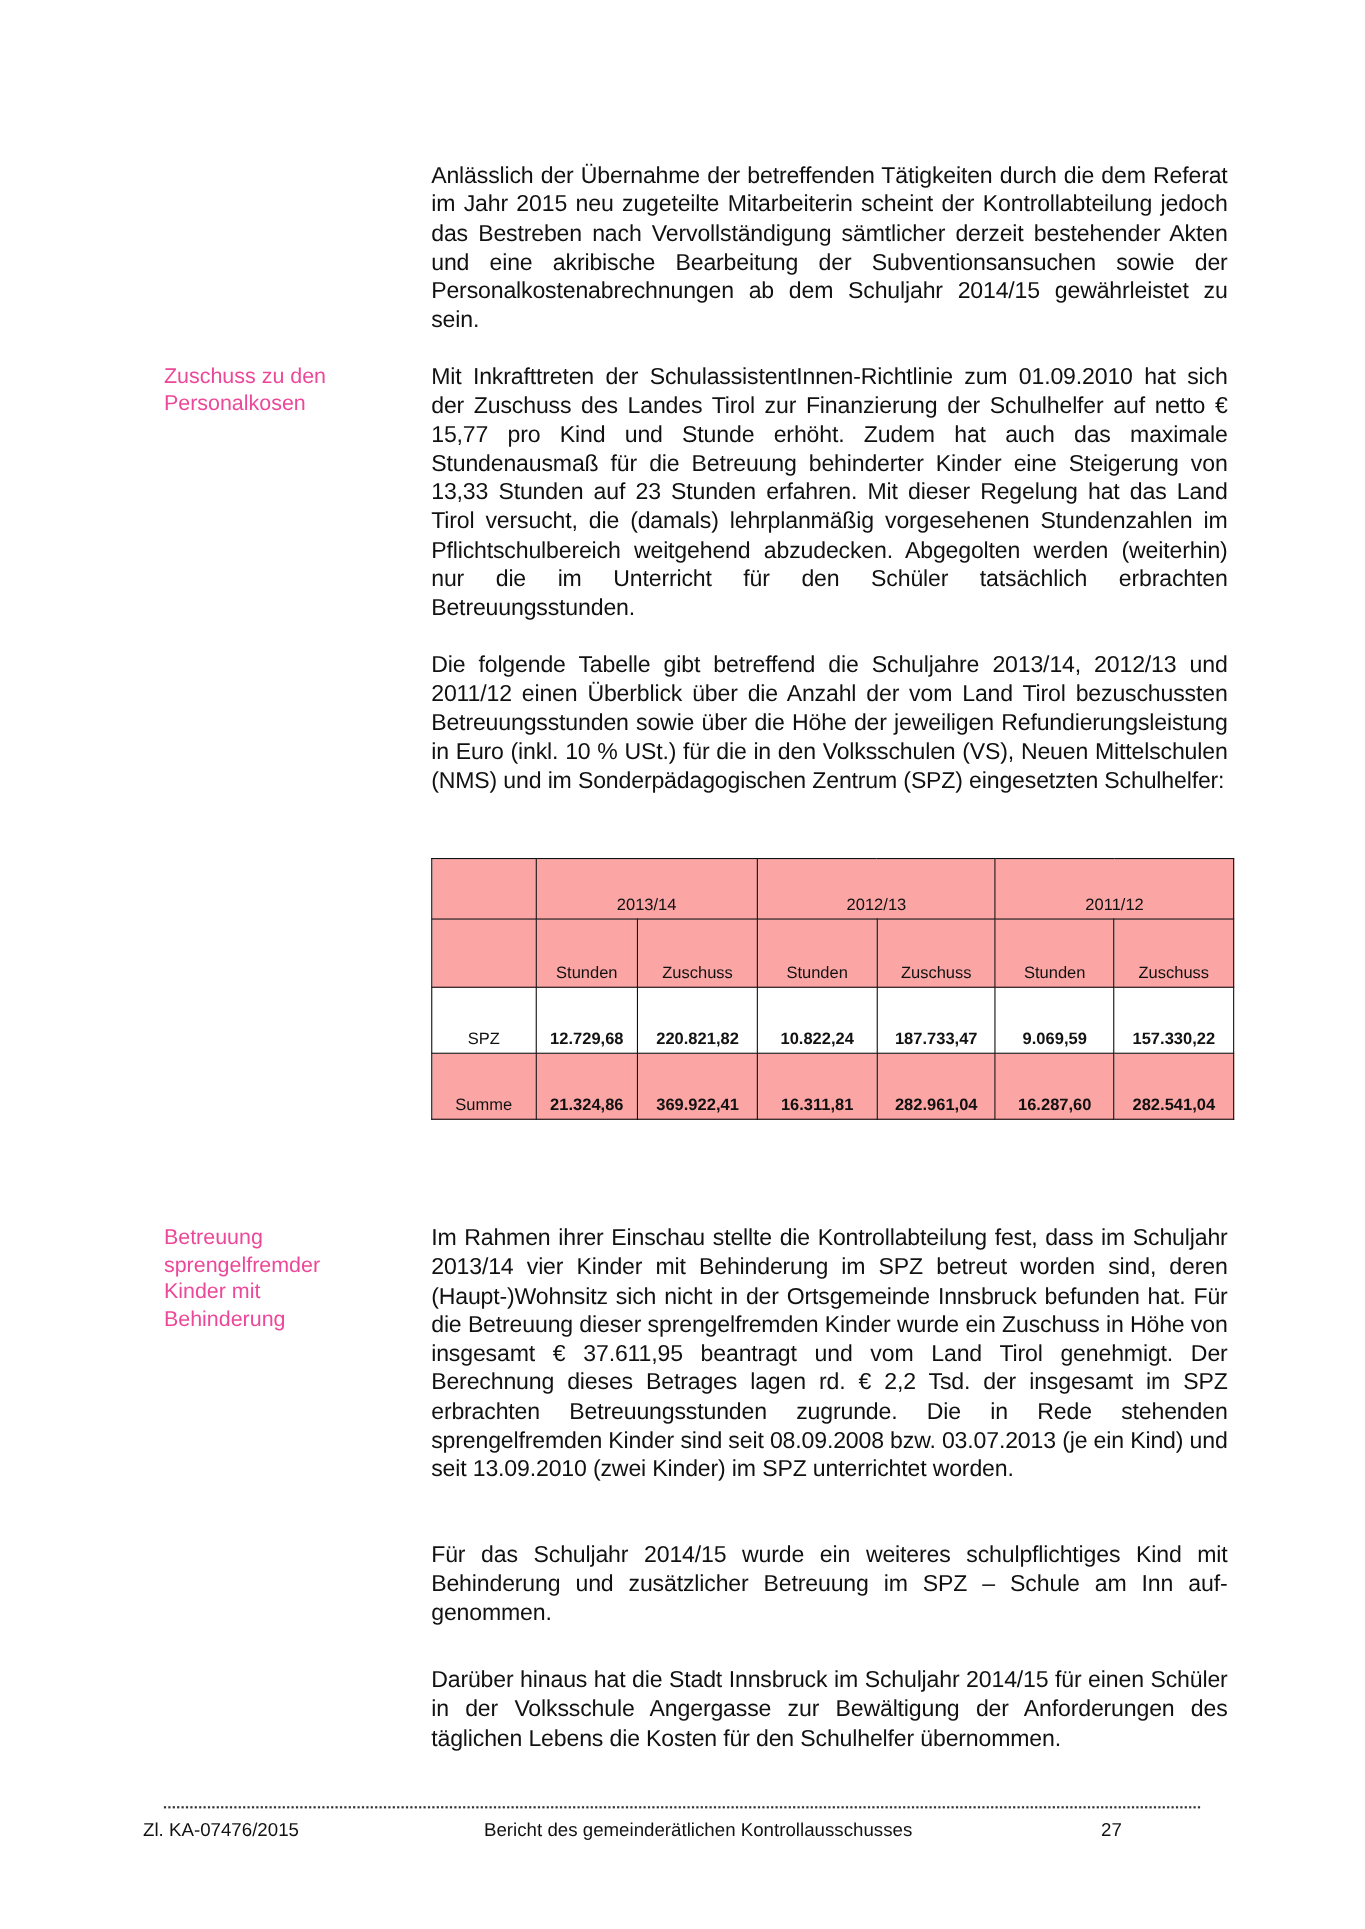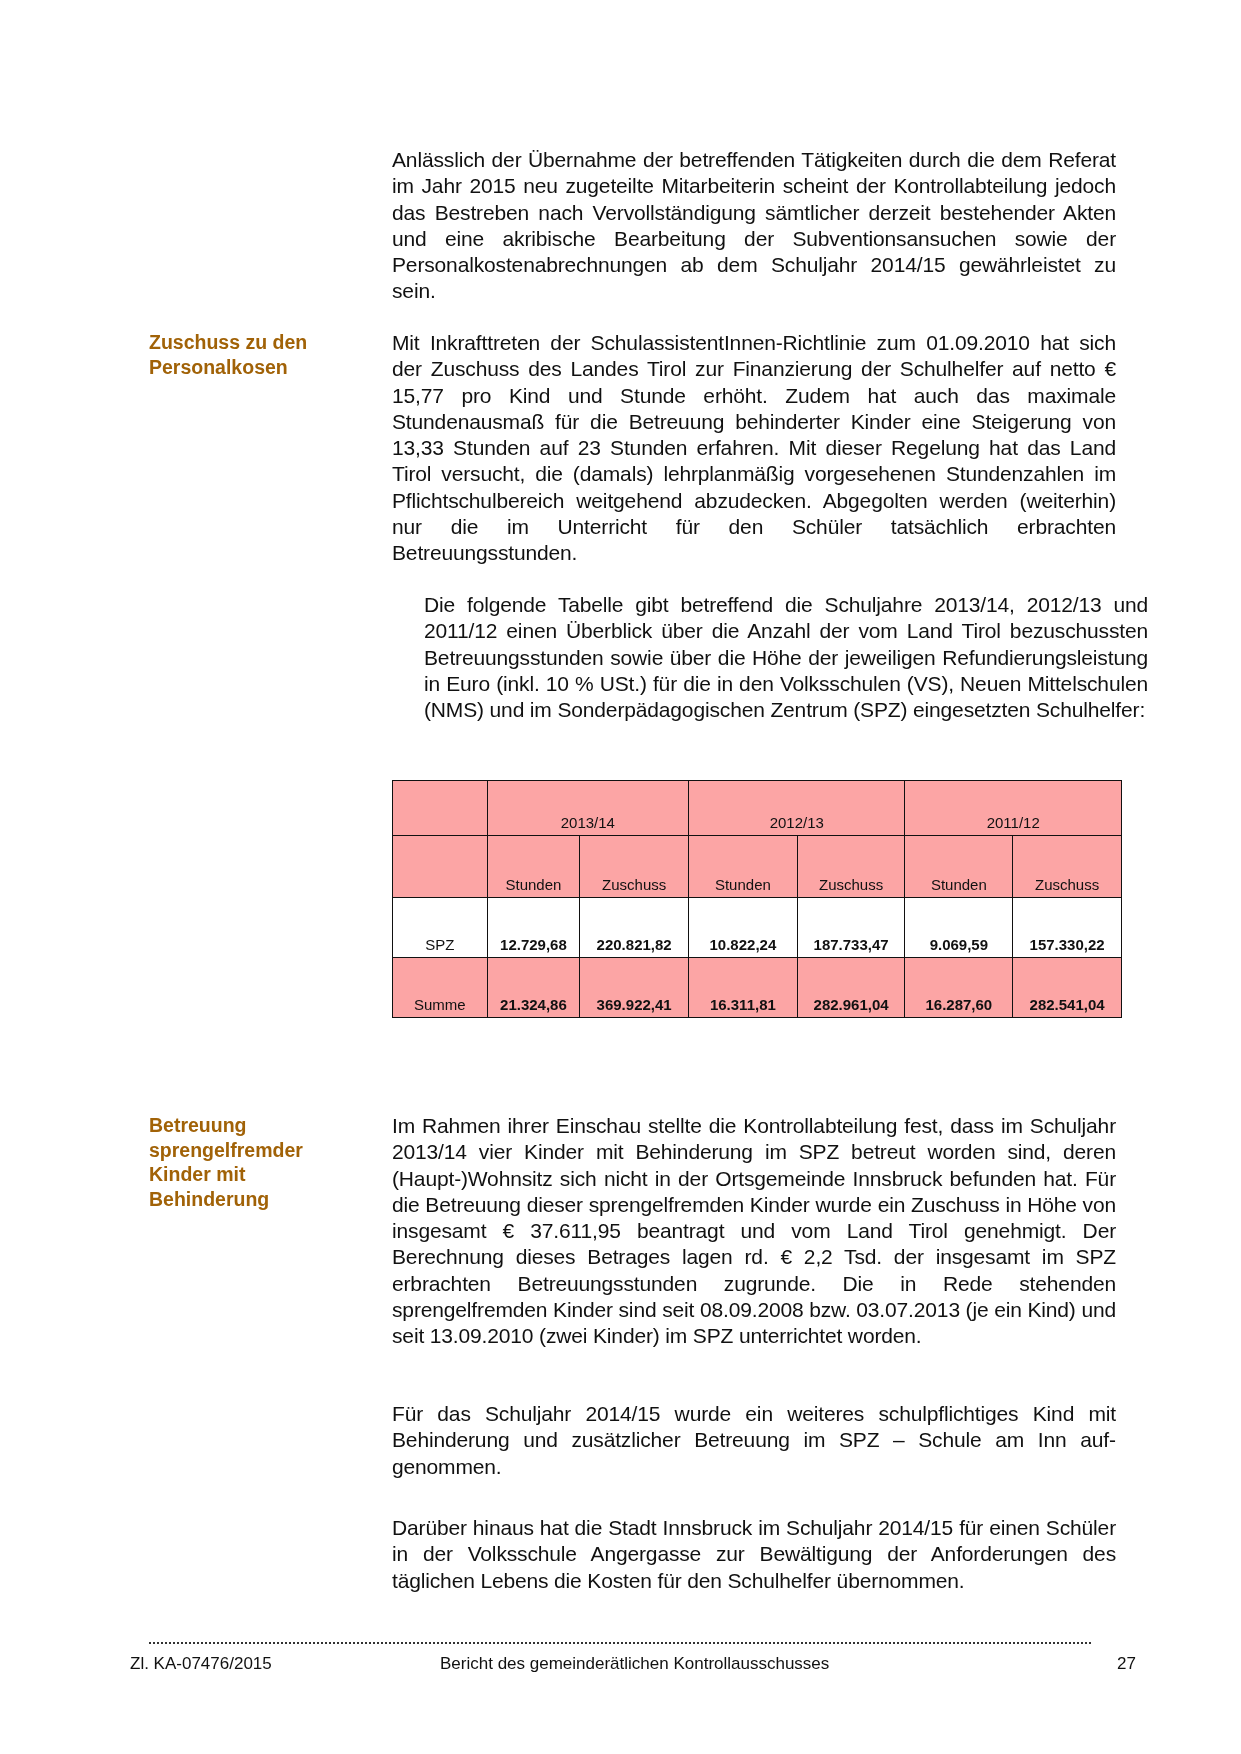--- a/index.html
+++ b/index.html
@@ -17,24 +17,23 @@
     }
     .page {
       position: absolute;
       left: 0; top: 0;
       width: 1032px; height: 1754px;
     }
     .margin-note {
       position: absolute;
       left: 149px;
       width: 230px;
-      color: #a16207;
+      color: #ec4899;
       font-size: 19.5px;
       line-height: 24.5px;
-      font-weight: bold;
     }
     .body-text {
       position: absolute;
       left: 392px;
       width: 724px;
       font-size: 21px;
       line-height: 26.3px;
       text-align: justify;
       letter-spacing: -0.15px;
       hyphens: manual;
@@ -86,21 +85,21 @@
 
   <div class="body-text" style="top:147px;">
     <p class="para">Anlässlich der Übernahme der betreffenden Tätigkeiten durch die dem Referat im Jahr 2015 neu zugeteilte Mitarbeiterin scheint der Kon­trollabteilung jedoch das Bestreben nach Vervollständigung sämtlicher derzeit bestehender Akten und eine akribische Bearbeitung der Sub­ventionsansuchen sowie der Personalkostenabrechnungen ab dem Schuljahr 2014/15 gewährleistet zu sein.</p>
   </div>
 
   <div class="margin-note" style="top:330px;">Zuschuss zu den Personalkosen</div>
 
   <div class="body-text" style="top:330px;">
     <p class="para">Mit Inkrafttreten der SchulassistentInnen-Richtlinie zum 01.09.2010 hat sich der Zuschuss des Landes Tirol zur Finanzierung der Schulhelfer auf netto € 15,77 pro Kind und Stunde erhöht. Zudem hat auch das maximale Stundenausmaß für die Betreuung behinderter Kinder eine Steigerung von 13,33 Stunden auf 23 Stunden erfahren. Mit dieser Regelung hat das Land Tirol versucht, die (damals) lehrplanmäßig vor­gesehenen Stundenzahlen im Pflichtschulbereich weitgehend abzude­cken. Abgegolten werden (weiterhin) nur die im Unterricht für den Schüler tatsächlich erbrachten Betreuungsstunden.</p>
   </div>
-  <div class="body-text" style="top:592px;margin-left:32px;">
+  <div class="body-text" style="top:592px;">
     <p class="para">Die folgende Tabelle gibt betreffend die Schuljahre 2013/14, 2012/13 und 2011/12 einen Überblick über die Anzahl der vom Land Tirol bezu­schussten Betreuungsstunden sowie über die Höhe der jeweiligen Refundierungsleistung in Euro (inkl. 10 % USt.) für die in den Volks­schulen (VS), Neuen Mittelschulen (NMS) und im Sonderpädagogi­schen Zentrum (SPZ) eingesetzten Schulhelfer:</p>
   </div>
 
   <table class="data-table">
     <colgroup>
       <col style="width:94px">
       <col style="width:92px">
       <col style="width:108px">
       <col style="width:108px">
       <col style="width:107px">
@@ -157,15 +156,15 @@
   <div class="body-text" style="top:1401px;">
     <p class="para">Für das Schuljahr 2014/15 wurde ein weiteres schulpflichtiges Kind mit Behinderung und zusätzlicher Betreuung im SPZ – Schule am Inn auf­genommen.</p>
   </div>
   <div class="body-text" style="top:1515px;">
     <p class="para">Darüber hinaus hat die Stadt Innsbruck im Schuljahr 2014/15 für einen Schüler in der Volksschule Angergasse zur Bewältigung der Anforde­rungen des täglichen Lebens die Kosten für den Schulhelfer übernom­men.</p>
   </div>
 
   <div class="footer-rule"></div>
   <div class="footer" style="left:130px;">Zl. KA-07476/2015</div>
   <div class="footer" style="left:440px;">Bericht des gemeinderätlichen Kontrollausschusses</div>
-  <div class="footer" style="left:1117px;">27</div>
+  <div class="footer" style="left:1001px;">27</div>
 
 </div>
 
 </body></html>

